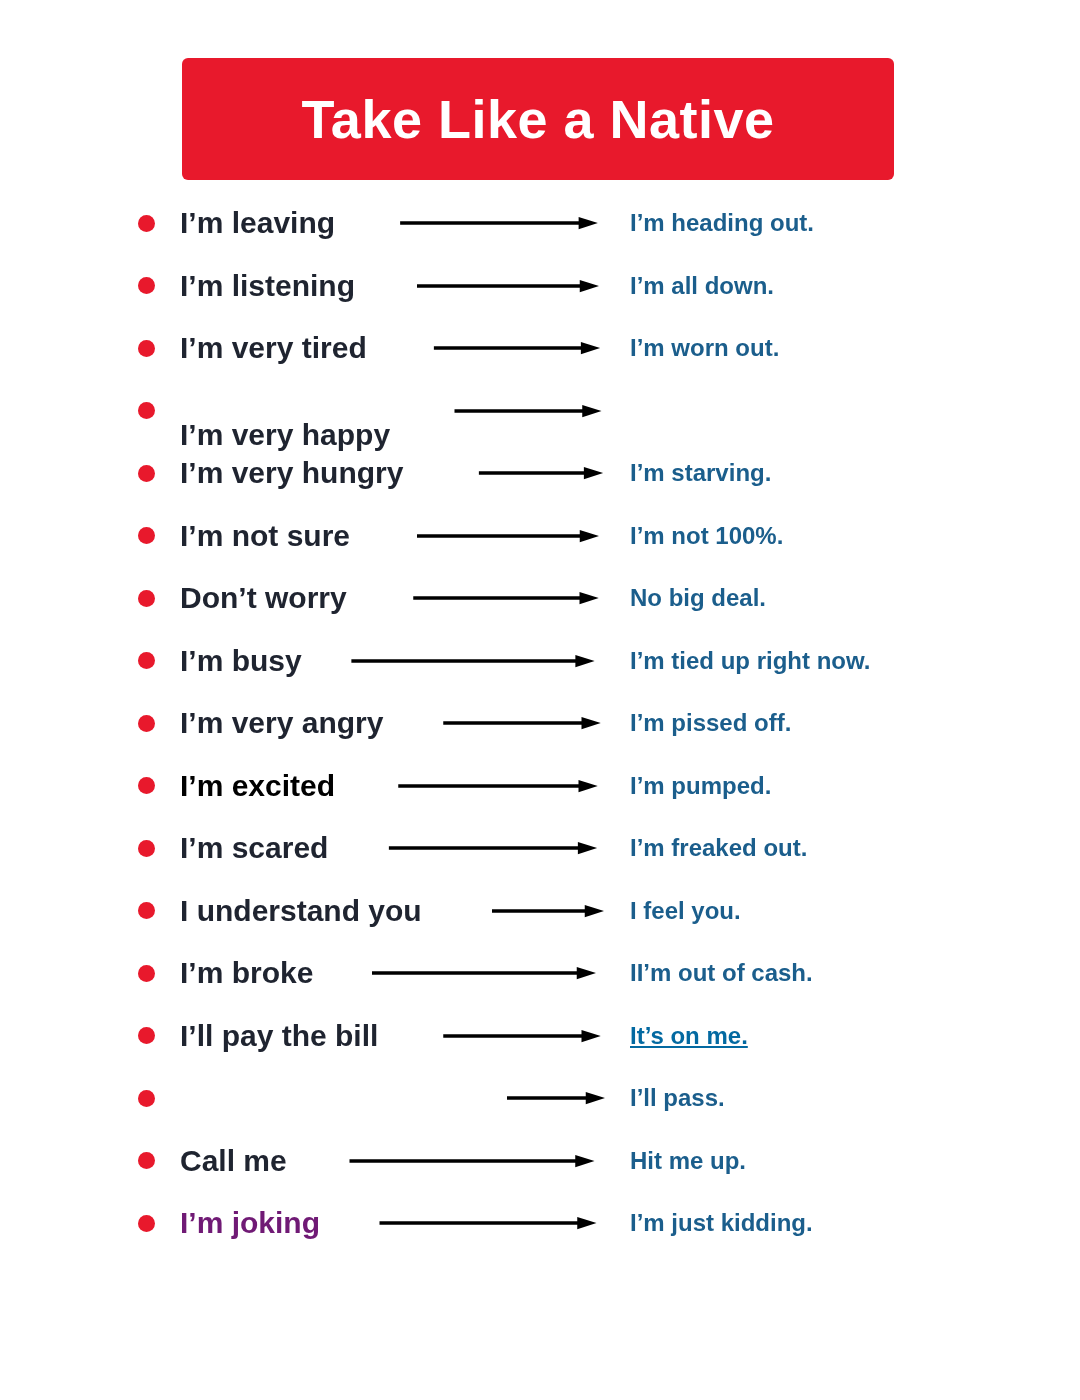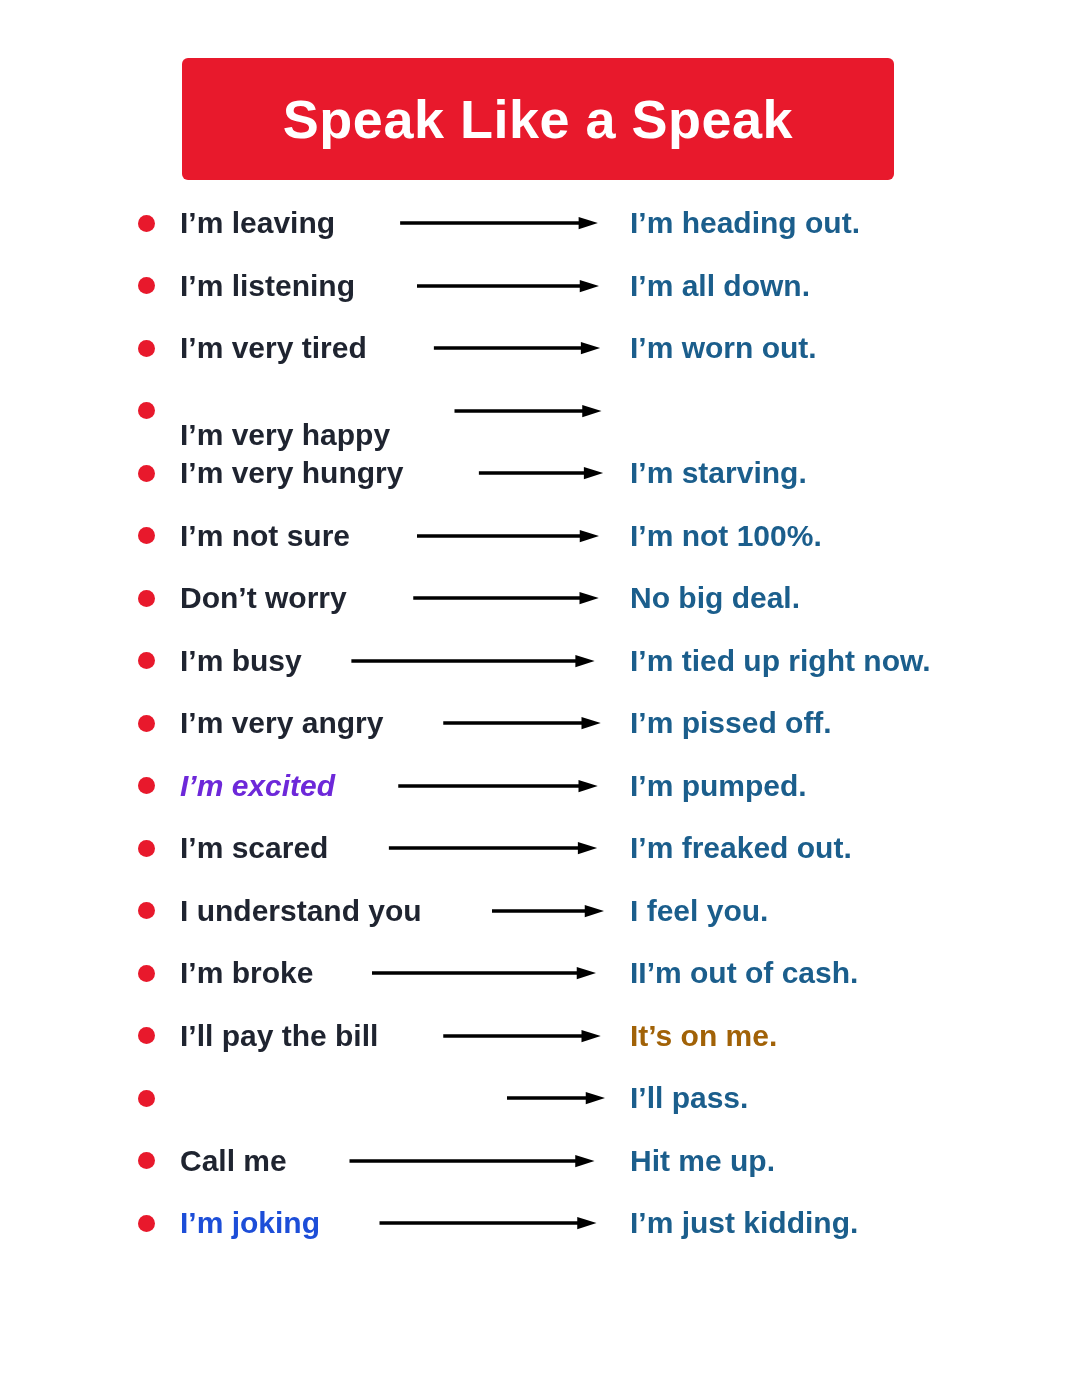--- a/index.html
+++ b/index.html
@@ -77,33 +77,33 @@
 
   .arrow {
     position: absolute;
     height: 14px;
     display: block;
   }
 
   .right-text {
     position: absolute;
     left: 618px;
-    font-size: 30px;
+    font-size: 24px;
     font-weight: bold;
     color: #1b5e8c;
     white-space: nowrap;
   }
 </style>
 </head>
 <body>
 
 <div class="page">
 
   <div class="title-banner">
-    <div class="title-text">Speak Like a Speak</div>
+    <div class="title-text">Take Like a Native</div>
   </div>
 
   <div class="rows" id="rows">
       <div class="row">
         <span class="bullet" style="background: rgb(232, 25, 44);"></span>
         <span class="left-text" style="color: rgb(31, 36, 48);">I’m leaving</span>
         <svg class="arrow" width="226" height="16" viewBox="0 0 226 16" style="left: 374px;">
           <line x1="0" y1="8" x2="206" y2="8" stroke="#000000" stroke-width="4"></line>
           <polygon points="204,1 226,8 204,15" fill="#000000"></polygon>
         </svg>
@@ -175,21 +175,21 @@
         <span class="bullet" style="background: rgb(232, 25, 44);"></span>
         <span class="left-text" style="color: rgb(31, 36, 48);">I’m very angry</span>
         <svg class="arrow" width="180" height="16" viewBox="0 0 180 16" style="left: 420px;">
           <line x1="0" y1="8" x2="160" y2="8" stroke="#000000" stroke-width="4"></line>
           <polygon points="158,1 180,8 158,15" fill="#000000"></polygon>
         </svg>
         <span class="right-text" style="color: rgb(27, 94, 140);">I’m pissed off.</span>
       </div>
       <div class="row">
         <span class="bullet" style="background: rgb(232, 25, 44);"></span>
-        <span class="left-text" style="color: #6d28d9; font-style: italic;">I’m excited</span>
+        <span class="left-text" style="color: #000000;">I’m excited</span>
         <svg class="arrow" width="228" height="16" viewBox="0 0 228 16" style="left: 372px;">
           <line x1="0" y1="8" x2="208" y2="8" stroke="#000000" stroke-width="4"></line>
           <polygon points="206,1 228,8 206,15" fill="#000000"></polygon>
         </svg>
         <span class="right-text" style="color: rgb(27, 94, 140);">I’m pumped.</span>
       </div>
       <div class="row">
         <span class="bullet" style="background: rgb(232, 25, 44);"></span>
         <span class="left-text" style="color: rgb(31, 36, 48);">I’m scared</span>
         <svg class="arrow" width="238" height="16" viewBox="0 0 238 16" style="left: 362px;">
@@ -216,42 +216,42 @@
         </svg>
         <span class="right-text" style="color: rgb(27, 94, 140);">II’m out of cash.</span>
       </div>
       <div class="row">
         <span class="bullet" style="background: rgb(232, 25, 44);"></span>
         <span class="left-text" style="color: rgb(31, 36, 48);">I’ll pay the bill</span>
         <svg class="arrow" width="180" height="16" viewBox="0 0 180 16" style="left: 420px;">
           <line x1="0" y1="8" x2="160" y2="8" stroke="#000000" stroke-width="4"></line>
           <polygon points="158,1 180,8 158,15" fill="#000000"></polygon>
         </svg>
-        <span class="right-text" style="color: #a16207;">It’s on me.</span>
+        <span class="right-text" style="color: #0369a1; text-decoration: underline;">It’s on me.</span>
       </div>
       <div class="row">
         <span class="bullet" style="background: rgb(232, 25, 44);"></span>
         <svg class="arrow" width="112" height="16" viewBox="0 0 112 16" style="left: 488px;">
           <line x1="0" y1="8" x2="92" y2="8" stroke="#000000" stroke-width="4"></line>
           <polygon points="90,1 112,8 90,15" fill="#000000"></polygon>
         </svg>
         <span class="right-text" style="color: rgb(27, 94, 140);">I’ll pass.</span>
       </div>
       <div class="row">
         <span class="bullet" style="background: rgb(232, 25, 44);"></span>
         <span class="left-text" style="color: rgb(31, 36, 48);">Call me</span>
         <svg class="arrow" width="280" height="16" viewBox="0 0 280 16" style="left: 320px;">
           <line x1="0" y1="8" x2="260" y2="8" stroke="#000000" stroke-width="4"></line>
           <polygon points="258,1 280,8 258,15" fill="#000000"></polygon>
         </svg>
         <span class="right-text" style="color: rgb(27, 94, 140);">Hit me up.</span>
       </div>
       <div class="row">
         <span class="bullet" style="background: rgb(232, 25, 44);"></span>
-        <span class="left-text" style="color: #1d4ed8; text-align: center;">I’m joking</span>
+        <span class="left-text" style="color: #701a75; text-align: center;">I’m joking</span>
         <svg class="arrow" width="248" height="16" viewBox="0 0 248 16" style="left: 352px;">
           <line x1="0" y1="8" x2="228" y2="8" stroke="#000000" stroke-width="4"></line>
           <polygon points="226,1 248,8 226,15" fill="#000000"></polygon>
         </svg>
         <span class="right-text" style="color: rgb(27, 94, 140);">I’m just kidding.</span>
       </div>
     </div>
 
 </div>
 

